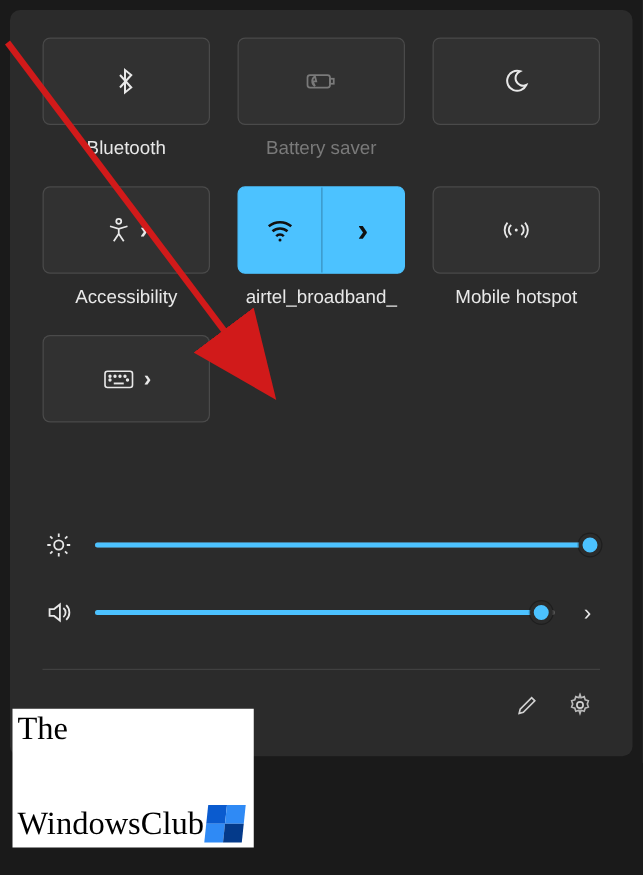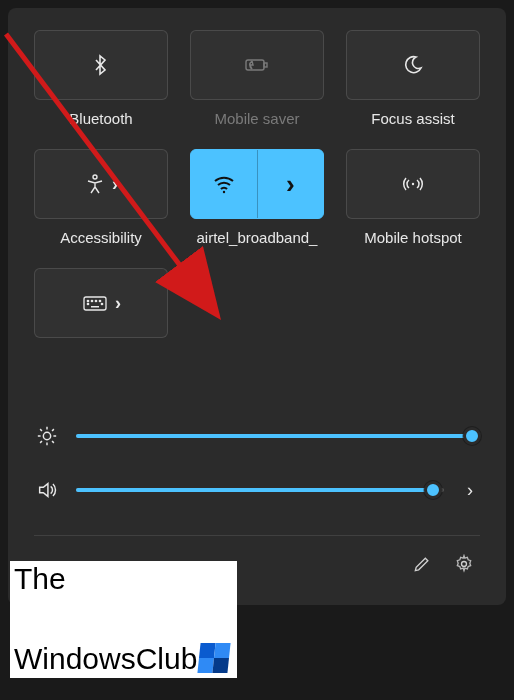--- a/index.html
+++ b/index.html
@@ -154,21 +154,21 @@
     background: #fff;
     color: #000;
     padding: 2px 8px 4px 4px;
     font-family: Verdana, sans-serif;
     font-weight: 400;
     line-height: 1.05;
     display: flex;
     align-items: center;
     gap: 4px;
   }
-  .watermark .wtxt { font-size: 30px; }
+  .watermark .wtxt { font-size: 26px; font-family: Liberation Serif, serif; }
   .watermark .wlogo {
     width: 30px; height: 30px;
     display: inline-grid;
     grid-template-columns: 1fr 1fr;
     grid-template-rows: 1fr 1fr;
     transform: skewX(-6deg);
     margin-left: 2px;
   }
   .watermark .wlogo span:nth-child(1){background:#0a5bcf;}
   .watermark .wlogo span:nth-child(2){background:#2f8af5;}
@@ -198,32 +198,31 @@
     <div class="tile-wrap">
       <div class="tile disabled">
         <span>
           <svg width="30" height="20" viewBox="0 0 30 20" fill="none" stroke="currentColor" stroke-width="1.4">
             <rect x="4" y="5" width="18" height="10" rx="2"></rect>
             <rect x="22" y="8" width="3" height="4"></rect>
             <path d="M10 6 C7 8 7 12 10 14 M10 6 L11 10 L8 10 L10 14" fill="none"></path>
           </svg>
         </span>
       </div>
-      <div class="tile-label disabled">Mobile saver</div>
+      <div class="tile-label disabled">Battery saver</div>
     </div>
 
     <div class="tile-wrap">
       <div class="tile">
         <span>
           <svg width="22" height="22" viewBox="0 0 22 22" fill="none" stroke="currentColor" stroke-width="1.6">
             <path d="M14 3 A8 8 0 1 0 19 14 A6 6 0 0 1 14 3 Z"></path>
           </svg>
         </span>
       </div>
-      <div class="tile-label">Focus assist</div>
     </div>
 
     <div class="tile-wrap">
       <div class="tile">
         <span>
           <svg width="22" height="22" viewBox="0 0 22 22" fill="none" stroke="currentColor" stroke-width="1.4">
             <circle cx="11" cy="4" r="2"></circle>
             <path d="M4 8 L11 10 L18 8 M11 10 L11 14 M11 14 L7 20 M11 14 L15 20"></path>
           </svg>
         </span>

